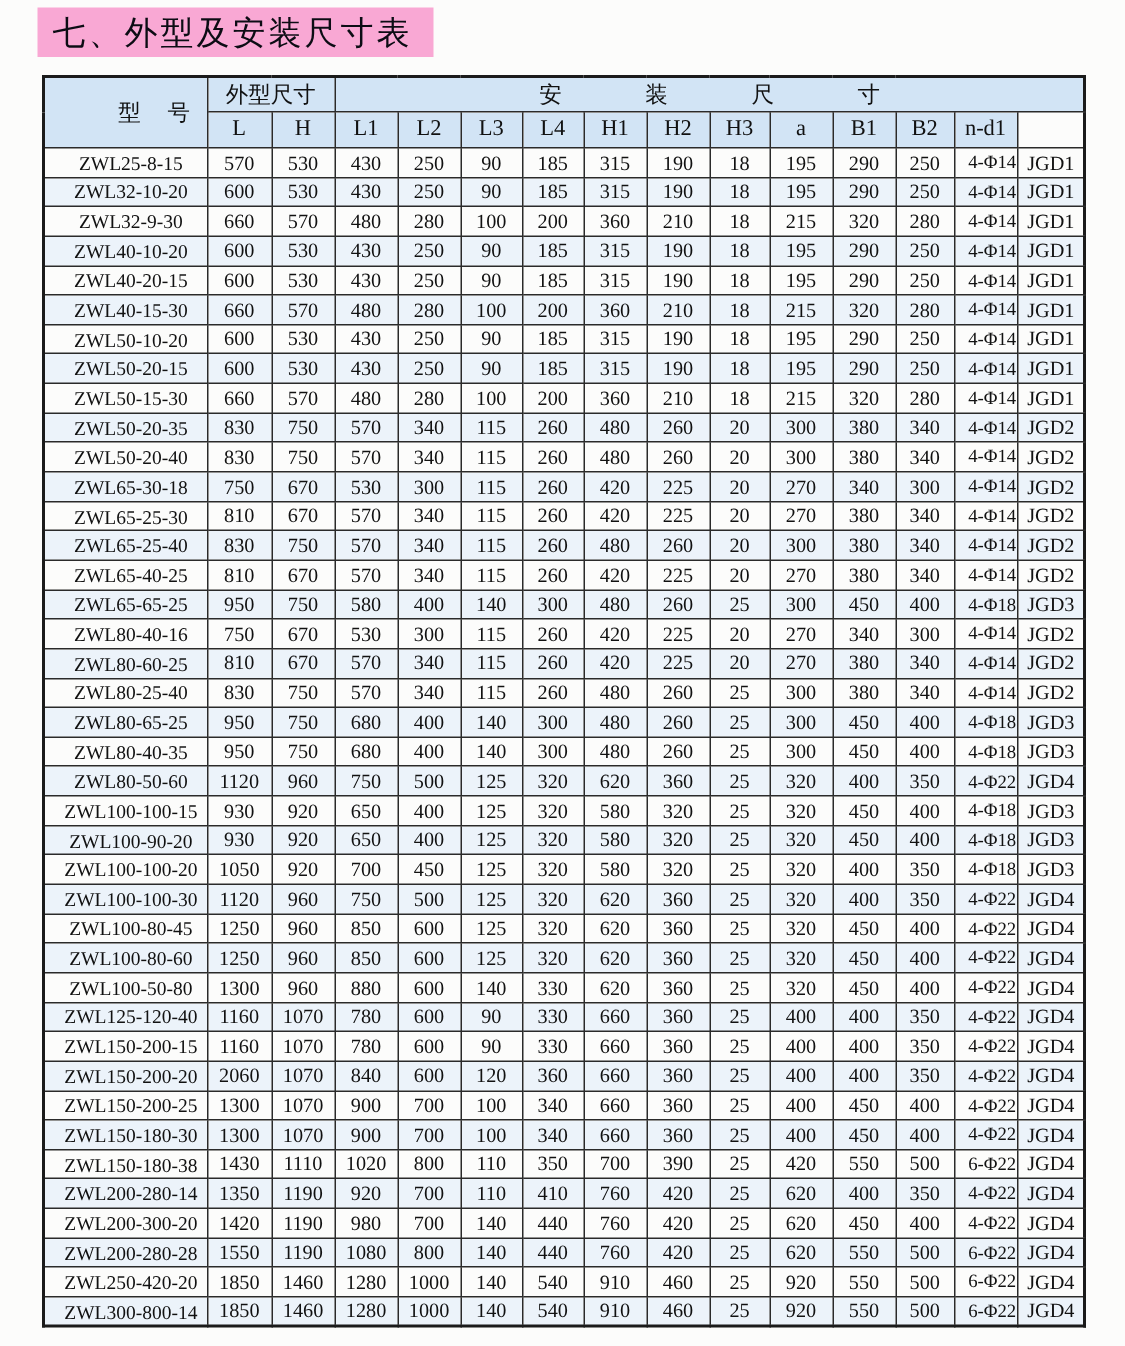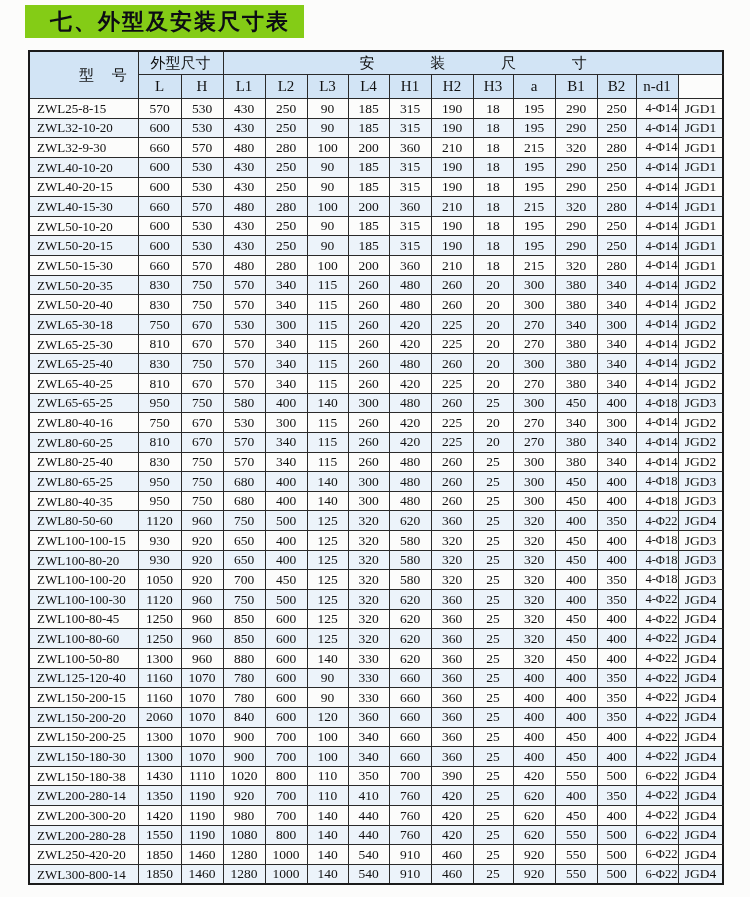--- a/index.html
+++ b/index.html
@@ -7,27 +7,27 @@
     width:750px;height:897px;
     background:#fcfcfb;
     overflow:hidden;
     font-family:"Liberation Serif","DejaVu Serif",serif;
     color:#111;
   }
   .page{position:relative;width:750px;height:897px;}
 
   .title-banner{
     position:absolute;left:25px;top:5px;
-    background:#84cc16;
+    background:#f9a8d4;
     color:#0c0c14;
     font-family:"Liberation Sans","DejaVu Sans",sans-serif;
-    font-weight:bold;
+    font-weight:normal;
     font-size:22px;
     line-height:33px;
-    padding:0 14px 0 25px;
+    padding:0 14px 0 10px;
     letter-spacing:2px;
     white-space:nowrap;
   }
 
   table.dim-table{
     position:absolute;left:28px;top:50px;
     border-collapse:collapse;
     table-layout:fixed;
     width:694px;
     border:2px solid #1b1b1b;
@@ -57,21 +57,21 @@
     line-height:13px;
     letter-spacing:0px;
   }
   .dim-table tbody tr{height:19.65px;}
   .dim-table tbody tr:nth-child(even) td{background:#ecf3fa;}
   .dim-table tbody td{
     font-size:13.5px;
     line-height:1;
   }
   .dim-table tbody td.model{
-    text-align:left;
+    text-align:center;
     padding-left:7px;
     font-size:13px;
   }
   .dim-table tbody td.ndl{font-size:12.5px;text-align:right;}
 </style>
 </head>
 <body>
 
 <div class="page">
 
@@ -509,21 +509,21 @@
           <td>580</td>
           <td>320</td>
           <td>25</td>
           <td>320</td>
           <td>450</td>
           <td>400</td>
           <td class="ndl">4-Φ18</td>
           <td>JGD3</td>
         </tr>
         <tr>
-          <td class="model">ZWL100-80-20</td>
+          <td class="model">ZWL100-90-20</td>
           <td>930</td>
           <td>920</td>
           <td>650</td>
           <td>400</td>
           <td>125</td>
           <td>320</td>
           <td>580</td>
           <td>320</td>
           <td>25</td>
           <td>320</td>

